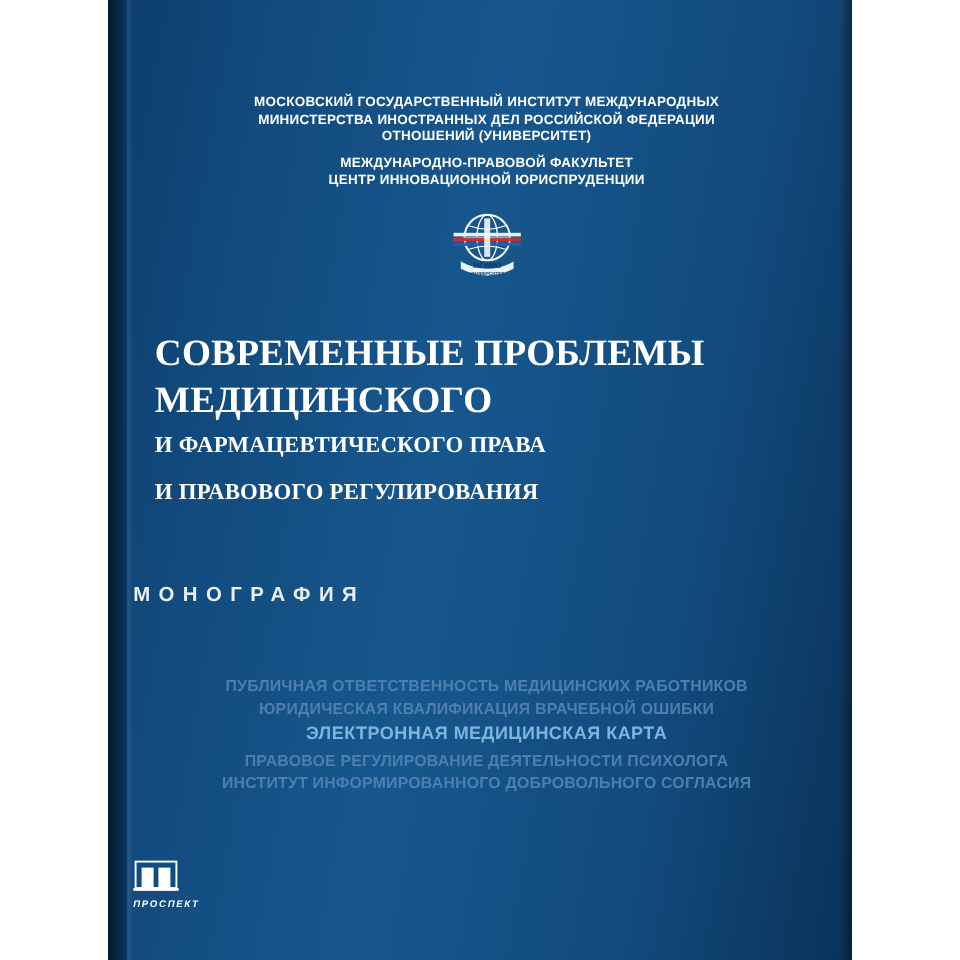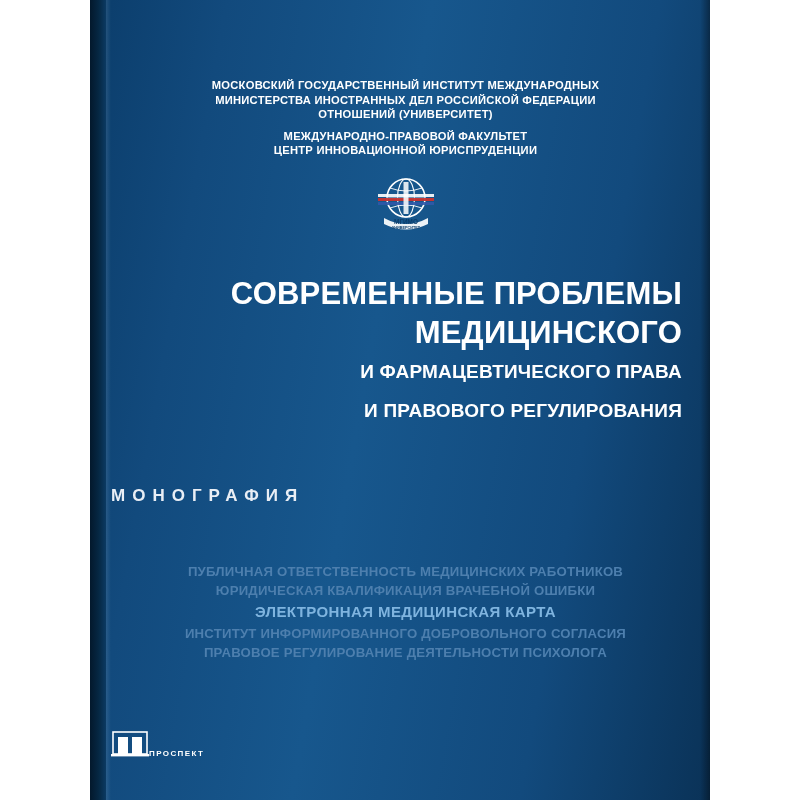--- a/index.html
+++ b/index.html
@@ -78,23 +78,24 @@
     justify-content: center;
   }
   #emblem {
     position: relative;
     width: 72px;
     height: 62px;
   }
 
   .title-block {
     margin-top: 40px;
-    text-align: right;
+    text-align: left;
     color: #ffffff;
     padding: 0 18px;
+    font-family: Liberation Serif, serif;
   }
   .title-line {
     font-weight: bold;
     font-size: 31px;
     line-height: 39px;
     letter-spacing: 0.2px;
     white-space: nowrap;
     text-transform: uppercase;
   }
   .title-line.l3, .title-line.l4 { font-size: 19px; }
@@ -126,22 +127,23 @@
     letter-spacing: 0.4px;
   }
 
   
   #publisher {
     position: absolute;
     left: 0;
     right: 0;
     bottom: 42px;
     display: flex;
-    flex-direction: row;
-    align-items: flex-end;
+    flex-direction: column;
+    align-items: flex-start;
+    font-style: italic;
   }
   #pub-mark {
     width: 38px;
     height: 30px;
     position: relative;
   }
   #pub-name {
     margin-top: 5px;
     color: #ffffff;
     font-size: 8px;
@@ -198,22 +200,22 @@
       <div class="title-line l3">и фармацевтического права</div>
       <div class="title-line l4">и правового регулирования</div>
     </div>
 
     <div class="subtitle">Монография</div>
 
     <div class="topics">
       <div>Публичная ответственность медицинских работников</div>
       <div>Юридическая квалификация врачебной ошибки</div>
       <div class="hl">Электронная медицинская карта</div>
+      <div>Правовое регулирование деятельности психолога</div>
       <div>Институт информированного добровольного согласия</div>
-      <div>Правовое регулирование деятельности психолога</div>
     </div>
 
     <div id="publisher">
       <div id="pub-mark">
         <svg width="38" height="30" viewBox="0 0 38 30" xmlns="http://www.w3.org/2000/svg">
           <rect x="2" y="4" width="34" height="22" fill="none" stroke="#ffffff" stroke-width="1.6"></rect>
           <rect x="7" y="9" width="10" height="17" fill="#ffffff"></rect>
           <rect x="21" y="9" width="10" height="17" fill="#ffffff"></rect>
           <rect x="0" y="26" width="38" height="2.4" fill="#ffffff"></rect>
         </svg>

